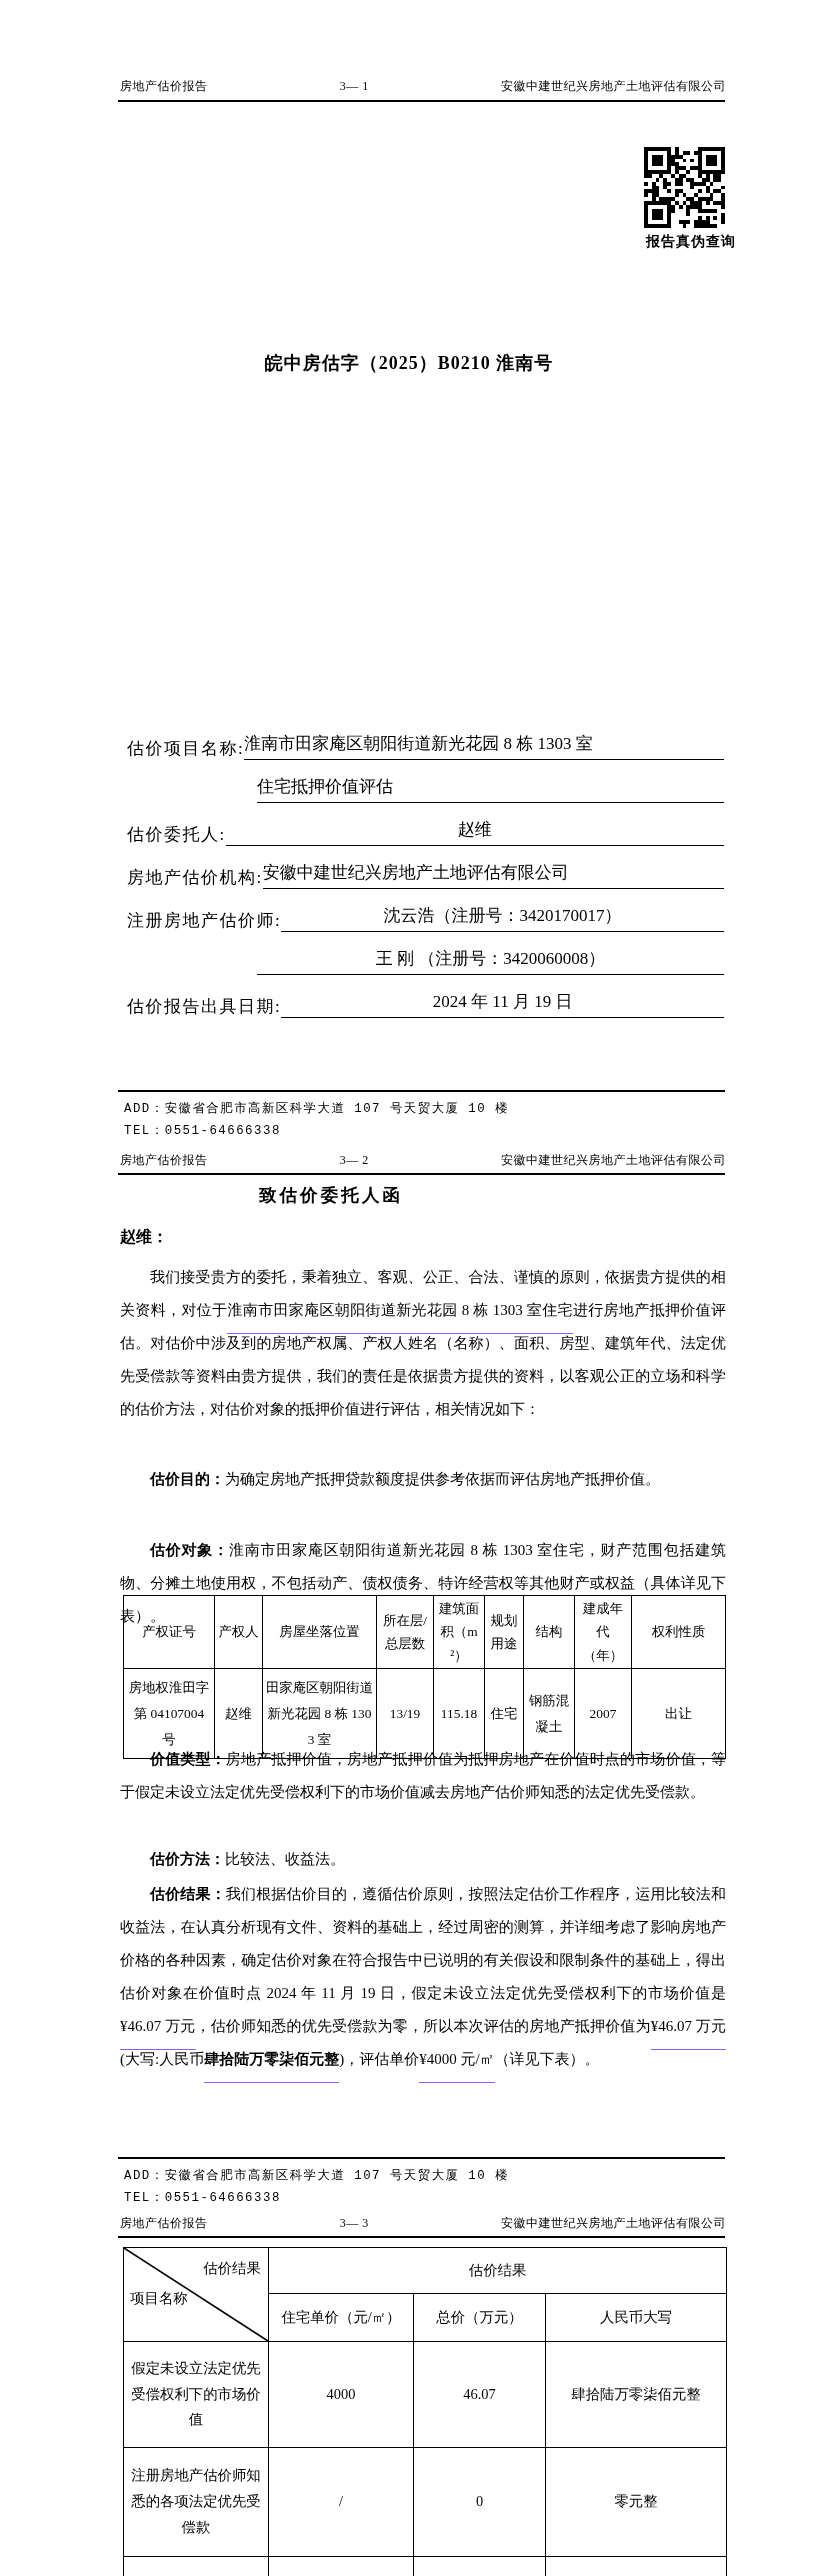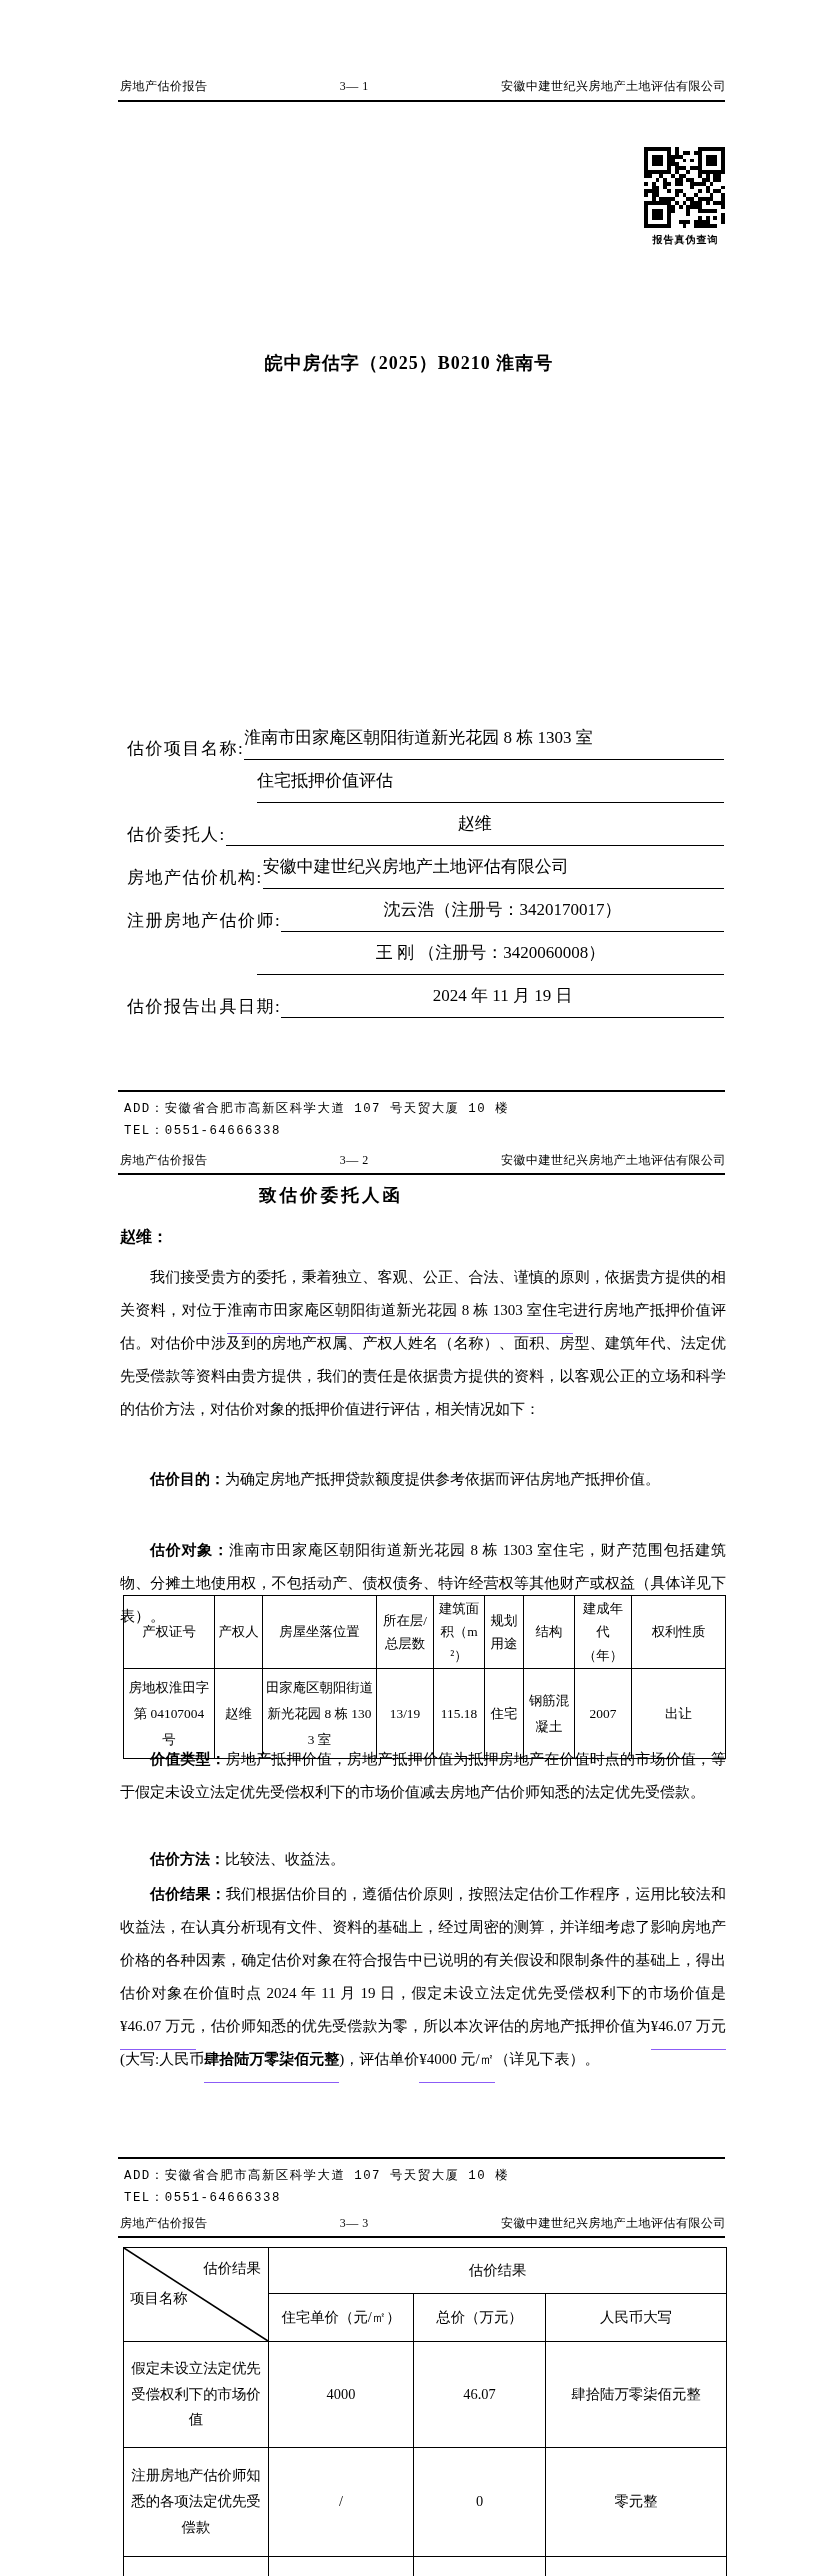--- a/index.html
+++ b/index.html
@@ -7,26 +7,26 @@
        font-family:"Liberation Serif","DejaVu Serif",serif;overflow:hidden;}
   .abs{position:absolute;}
   
   .hdr{left:120px;width:606px;display:flex;justify-content:space-between;align-items:baseline;
        font-size:12px;letter-spacing:0.5px;}
   .rule{left:118px;width:607px;height:2.1px;background:#000;}
   .ftr-text{left:124px;font-size:12.4px;letter-spacing:1.5px;font-family:"Liberation Mono","DejaVu Sans Mono",monospace;}
   
   .title{left:0;width:818px;text-align:center;font-size:43px;font-weight:bold;letter-spacing:5.2px;}
   .subtitle{left:0;width:818px;text-align:center;font-size:18px;font-weight:bold;letter-spacing:1px;}
-  .qr-caption{font-size:10px;font-weight:bold;letter-spacing:1px;text-align:center;}
+  .qr-caption{font-size:14px;font-weight:bold;letter-spacing:1px;text-align:right;}
   .cover-fields{left:127px;width:597px;}
   .cf-row{display:flex;align-items:flex-end;height:29px;margin-bottom:14px;font-size:17px;}
   .cf-label{font-weight:normal;letter-spacing:1.5px;white-space:nowrap;margin-top:45px;}
   .cf-spacer{width:130px;}
-  .cf-value{flex:1;border-bottom:1.5px solid #000;padding-bottom:10px;white-space:nowrap;}
+  .cf-value{flex:1;border-bottom:1.5px solid #000;padding-bottom:4px;white-space:nowrap;}
   .cf-left{text-align:left;}
   .cf-center{text-align:center;}
   
   .para{left:120px;width:606px;font-size:15px;line-height:33px;text-align:justify;text-indent:2em;}
   .useg{border-bottom:1px solid #8b5cf6;padding-bottom:15px;}
   .bseg{font-weight:bold;}
   .letter-title{left:0;width:662px;text-align:center;font-size:17.5px;font-weight:bold;letter-spacing:3.1px;}
   .salutation{left:120px;font-size:16px;font-weight:bold;}
   
   table{border-collapse:collapse;table-layout:fixed;}

